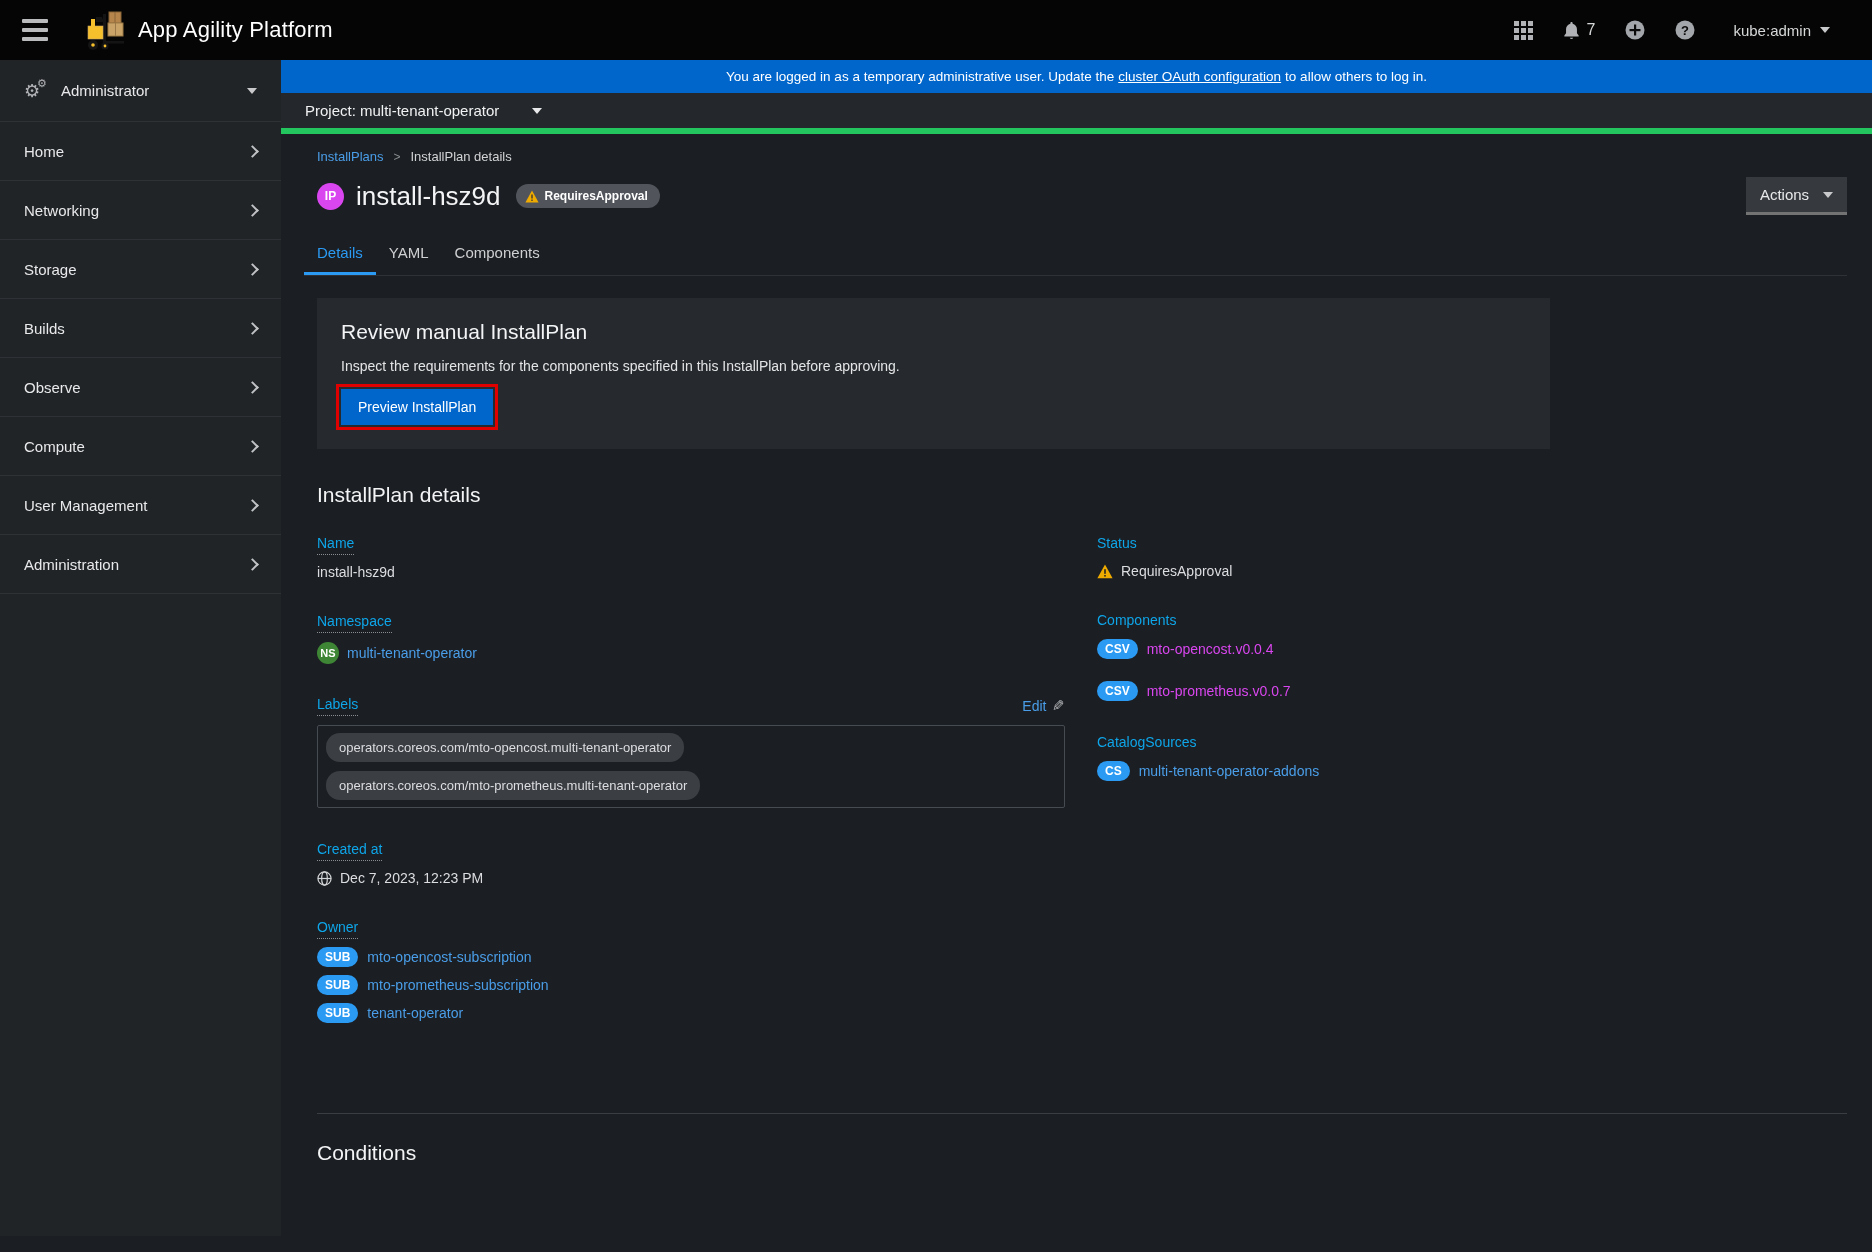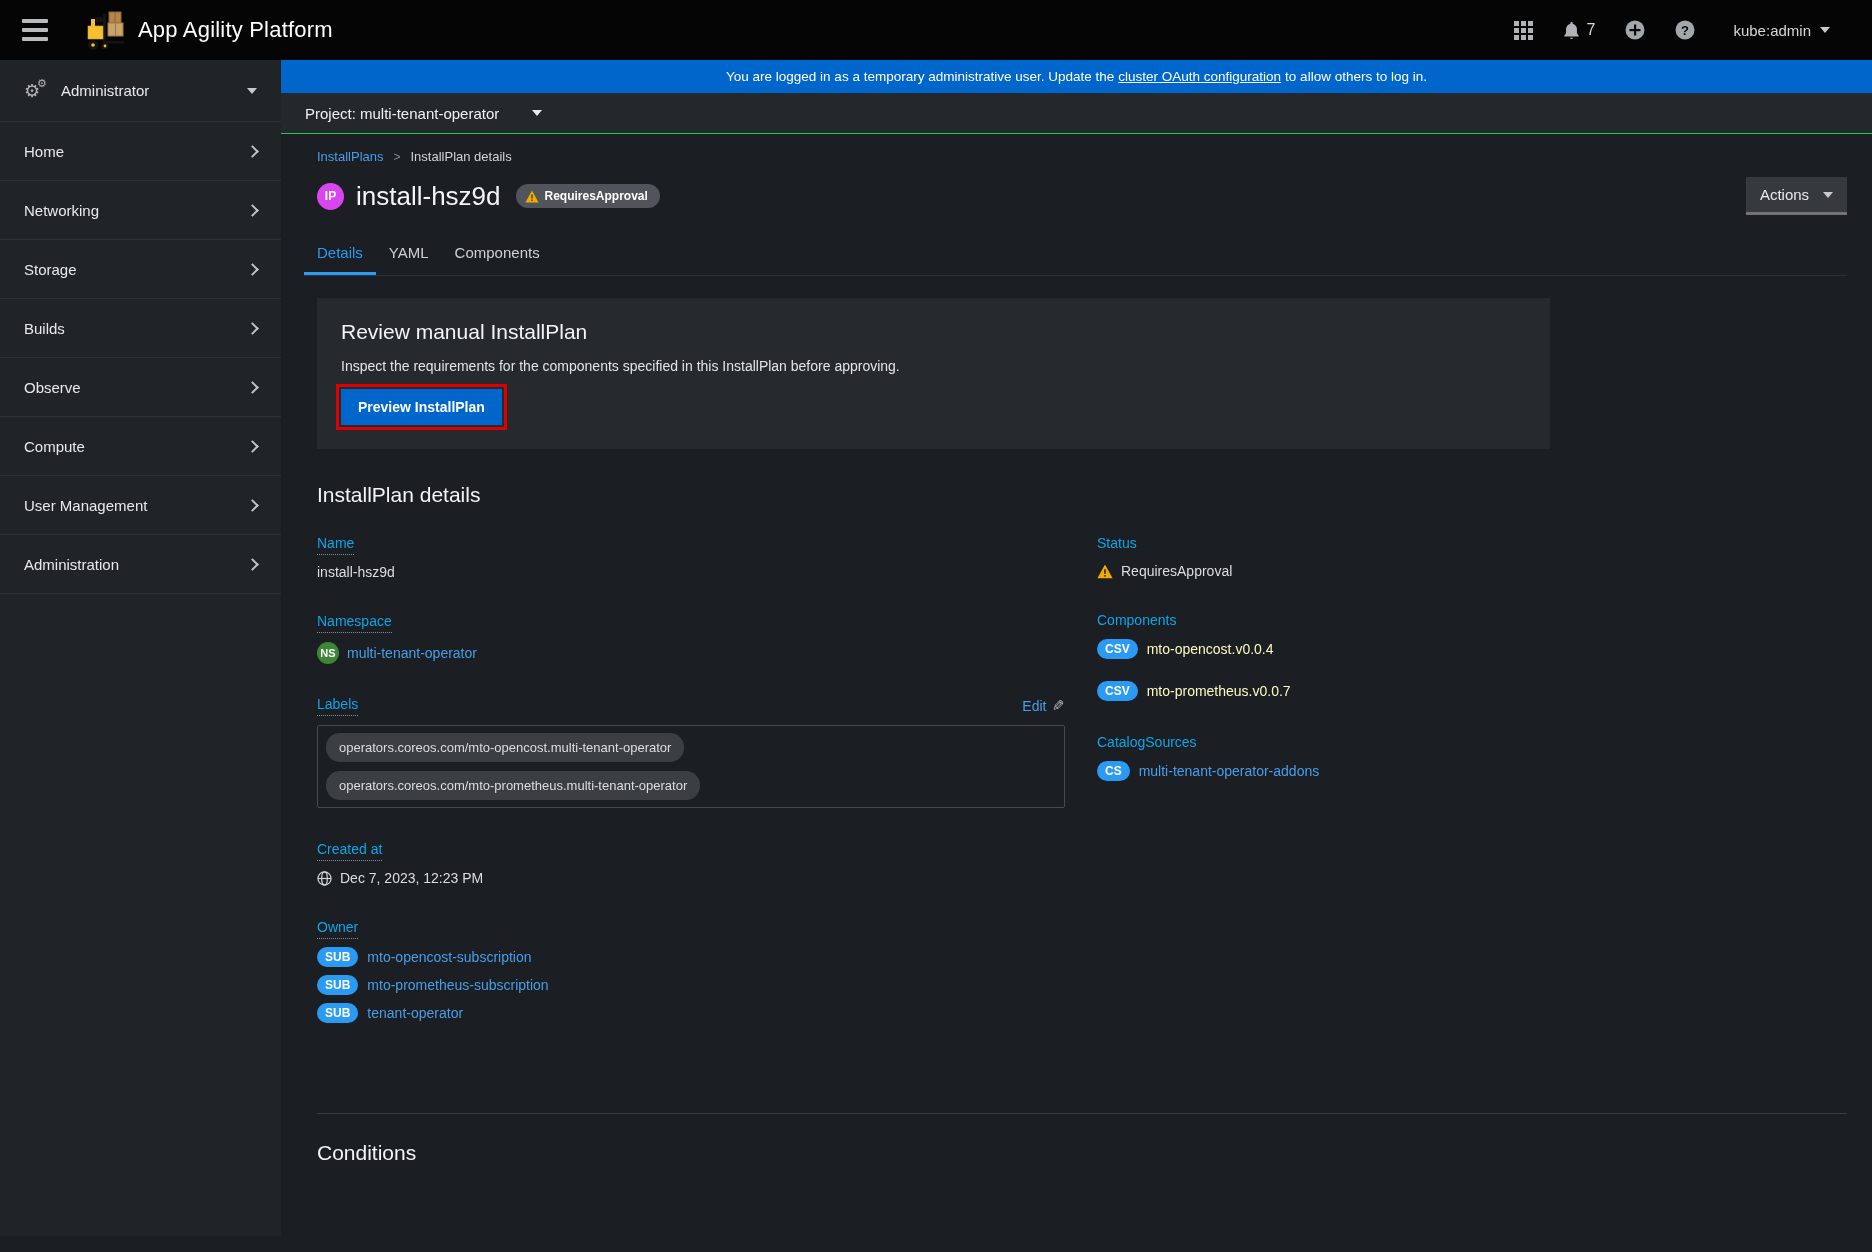--- a/index.html
+++ b/index.html
@@ -40,21 +40,21 @@
   .nav-children { padding-bottom:14px; }
   .nav-child { height:35px; display:flex; align-items:center; margin-left:25px; border-left:4px solid transparent; padding-left:19px; color:#dfe0e1; cursor:pointer; }
   .nav-child.active { border-left-color:#73bcf7; background:#3b3e43; color:#fff; }
 
   
   .main { flex:1; min-width:0; display:flex; flex-direction:column; background:#1b1e22; }
 
   .banner { height:33px; background:#0066cc; color:#fff; font-size:13.5px; display:flex; align-items:center; justify-content:center; flex-shrink:0; }
   .banner .blink { color:#fff; text-decoration:underline; cursor:pointer; margin:0 4px; }
 
-  .project-bar { height:41px; background:#24272b; display:flex; align-items:center; gap:29px; padding-left:24px; font-size:15px; color:#f0f1f2; flex-shrink:0; border-bottom:1px solid #22c55e; }
+  .project-bar { height:41px; background:#24272b; display:flex; align-items:center; gap:29px; padding-left:24px; font-size:15px; color:#f0f1f2; flex-shrink:0; border-bottom:6px solid #22c55e; }
   .project-bar .caret-down { border-top-color:#e8e9ea; margin-left:4px; }
 
   .page-header { padding:15px 25px 0 36px; }
   .breadcrumb { display:flex; align-items:center; gap:10px; font-size:13px; }
   .bc-link { color:#4a9ee9; cursor:pointer; }
   .bc-sep { color:#8a8d90; font-size:12px; }
   .bc-current { color:#d2d3d5; }
 
   .title-row { display:flex; align-items:center; margin-top:13px; }
   .res-badge { width:27px; height:27px; border-radius:50%; background:#d946ef; color:#fff; font-size:12px; font-weight:bold; display:flex; align-items:center; justify-content:center; flex-shrink:0; }
@@ -66,42 +66,42 @@
   .tabs { display:flex; margin-top:21px; border-bottom:1px solid #2e3237; margin-left:-13px; }
   .tab { padding:8px 13px 11px; font-size:15px; color:#cfd0d2; cursor:pointer; border-bottom:3px solid transparent; }
   .tab.active { color:#2b9af3; border-bottom-color:#2b9af3; }
 
   .content { flex:1; padding:22px 25px 0 36px; }
 
   .review-card { background:#26292e; width:1233px; padding:22px 24px 24px; }
   .review-heading { font-size:21px; font-weight:400; color:#f3f4f5; margin:0 0 14px; }
   .review-desc { font-size:14px; color:#e3e4e5; margin:0 0 10px; }
   .btn-wrap { position:relative; display:inline-block; margin-top:5px; }
-  .primary-btn { background:#0066cc; color:#fff; border:none; height:36px; padding:0 17px; font-size:14px; font-family:inherit; cursor:pointer;font-weight:bold; }
+  .primary-btn { background:#0066cc; color:#fff; border:none; height:36px; padding:0 17px; font-size:14px; font-family:inherit; cursor:pointer; }
   .red-annotation { position:absolute; inset:-5px; border:3px solid #e00000; pointer-events:none; }
 
   .section-heading { font-size:21px; font-weight:400; color:#f3f4f5; margin:34px 0 0; }
 
   .details-grid { display:flex; margin-top:27px; }
   .col-left { width:748px; margin-right:32px; flex-shrink:0; }
   .col-right { flex:1; min-width:0; }
   .field { margin-bottom:32px; }
   .field-label { font-size:14px; font-weight:normal; color:#0ea5e9; display:inline-block; padding-bottom:3px; }
   .field-label.help { border-bottom:1px dotted #8a8d90; cursor:help; }
   .field-value { font-size:14px; color:#dcdde0; margin-top:9px; display:flex; align-items:center; gap:8px; }
   .labels-head { display:flex; align-items:center; justify-content:space-between; }
   .edit-link { display:flex; align-items:center; gap:6px; color:#4a9ee9; font-size:14px; cursor:pointer; }
   .pencil { color:#b5b7b9; font-size:15px; display:inline-block; transform:scaleX(-1); }
   .labels-box { border:1px solid #464a51; border-radius:2px; margin-top:9px; padding:7px 8px; display:flex; gap:9px; flex-wrap:wrap; }
   .label-chip { background:#3b3e43; border-radius:14px; padding:7px 13px; font-size:13px; color:#dcdde0; white-space:nowrap; }
   .res-row { display:flex; align-items:center; gap:9px; margin-top:8px; font-size:14px; }
   .mini-badge { background:#2b9af3; color:#fff; border-radius:12px; font-size:12px; font-weight:bold; padding:4px 8px; line-height:1; flex-shrink:0; }
   .ns-badge { width:22px; height:22px; border-radius:50%; background:#3e8635; color:#fff; font-size:11px; font-weight:bold; display:flex; align-items:center; justify-content:center; flex-shrink:0; }
   .res-link { color:#4a9ee9; cursor:pointer; }
-  .res-plain { color:#fef9c3; }
+  .res-plain { color:#d946ef; }
 
   .hr { height:1px; background:#3a3d42; margin-top:58px; }
   .conditions-heading { font-size:21px; font-weight:400; color:#f3f4f5; margin:27px 0 0; }
 
   svg { display:block; }
 </style>
 </head>
 <body>
 
 <header class="masthead">

